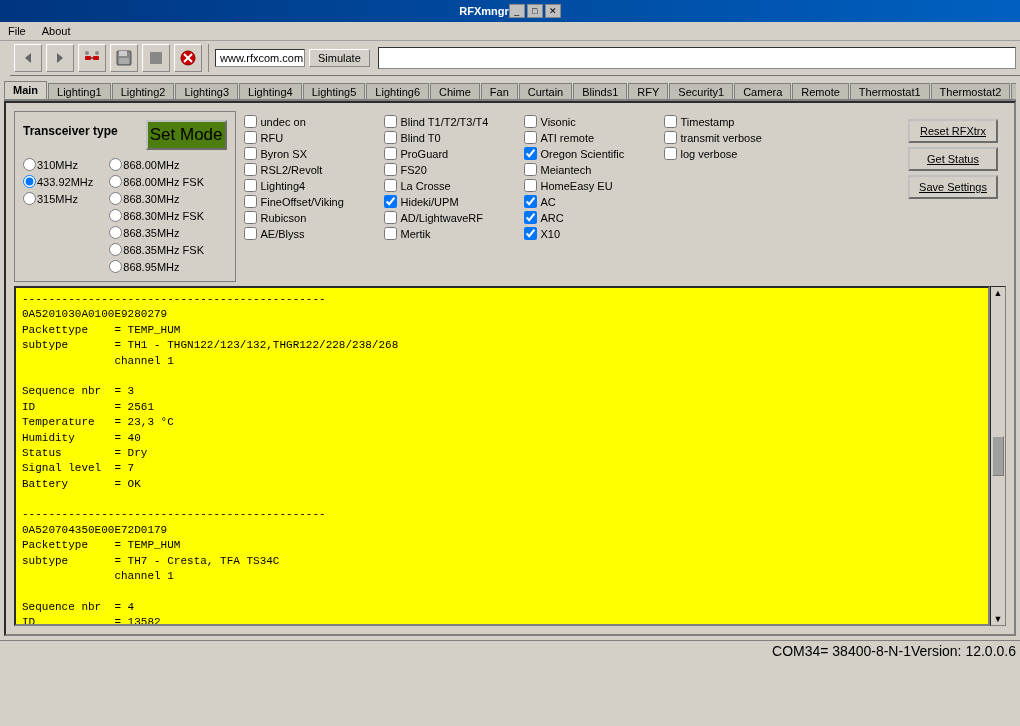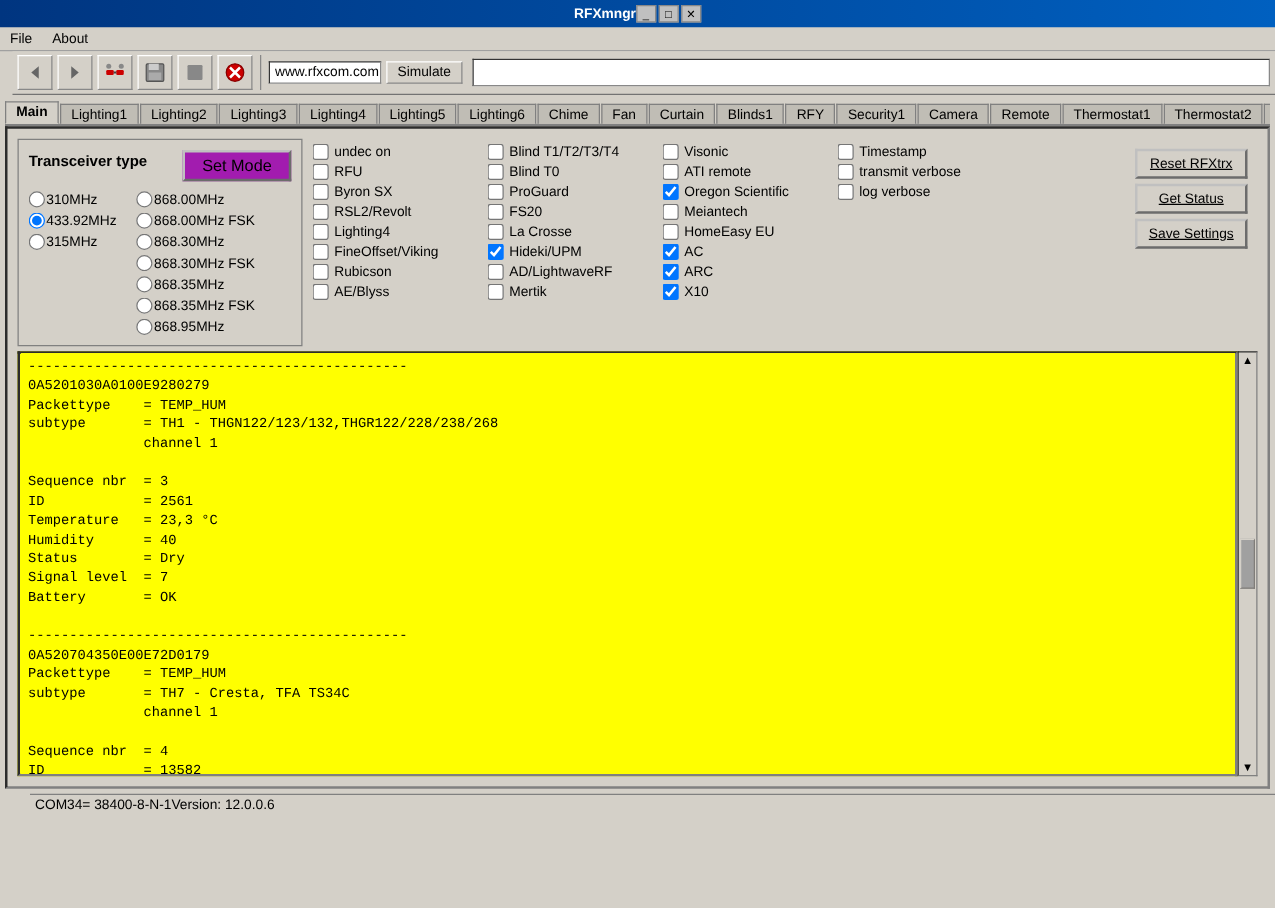--- a/index.html
+++ b/index.html
@@ -123,25 +123,25 @@
     }
 
     .section-title {
       text-align: center;
       font-weight: bold;
       margin-bottom: 8px;
       font-size: 12px;
     }
 
     .set-mode-btn {
-      background: #a21caf;
+      background: #4d7c0f;
       border: 2px outset #c0c0c0;
-      padding: 3px 14px;
+      padding: 3px 2px;
       cursor: pointer;
-      font-size: 13px;
+      font-size: 17px;
       margin-left: 20px;
     }
 
     .freq-group {
       display: flex;
       gap: 16px;
       margin-top: 8px;
     }
     .freq-col { display: flex; flex-direction: column; gap: 4px; }
 
@@ -198,23 +198,22 @@
       white-space: pre;
       line-height: 1.4;
     }
 
     
     #statusbar {
       background: #d4d0c8;
       border-top: 1px solid #808080;
       display: flex;
       padding: 2px 4px;
-      justify-content: flex-start;
-      font-size: 11px;
-      margin-left: 24px;
+      justify-content: flex-end;
+      font-size: 14px;
     }
 
     .main-row {
       display: flex;
       align-items: flex-start;
     }
 
     #transceiver-top {
       display: flex;
       align-items: center;

